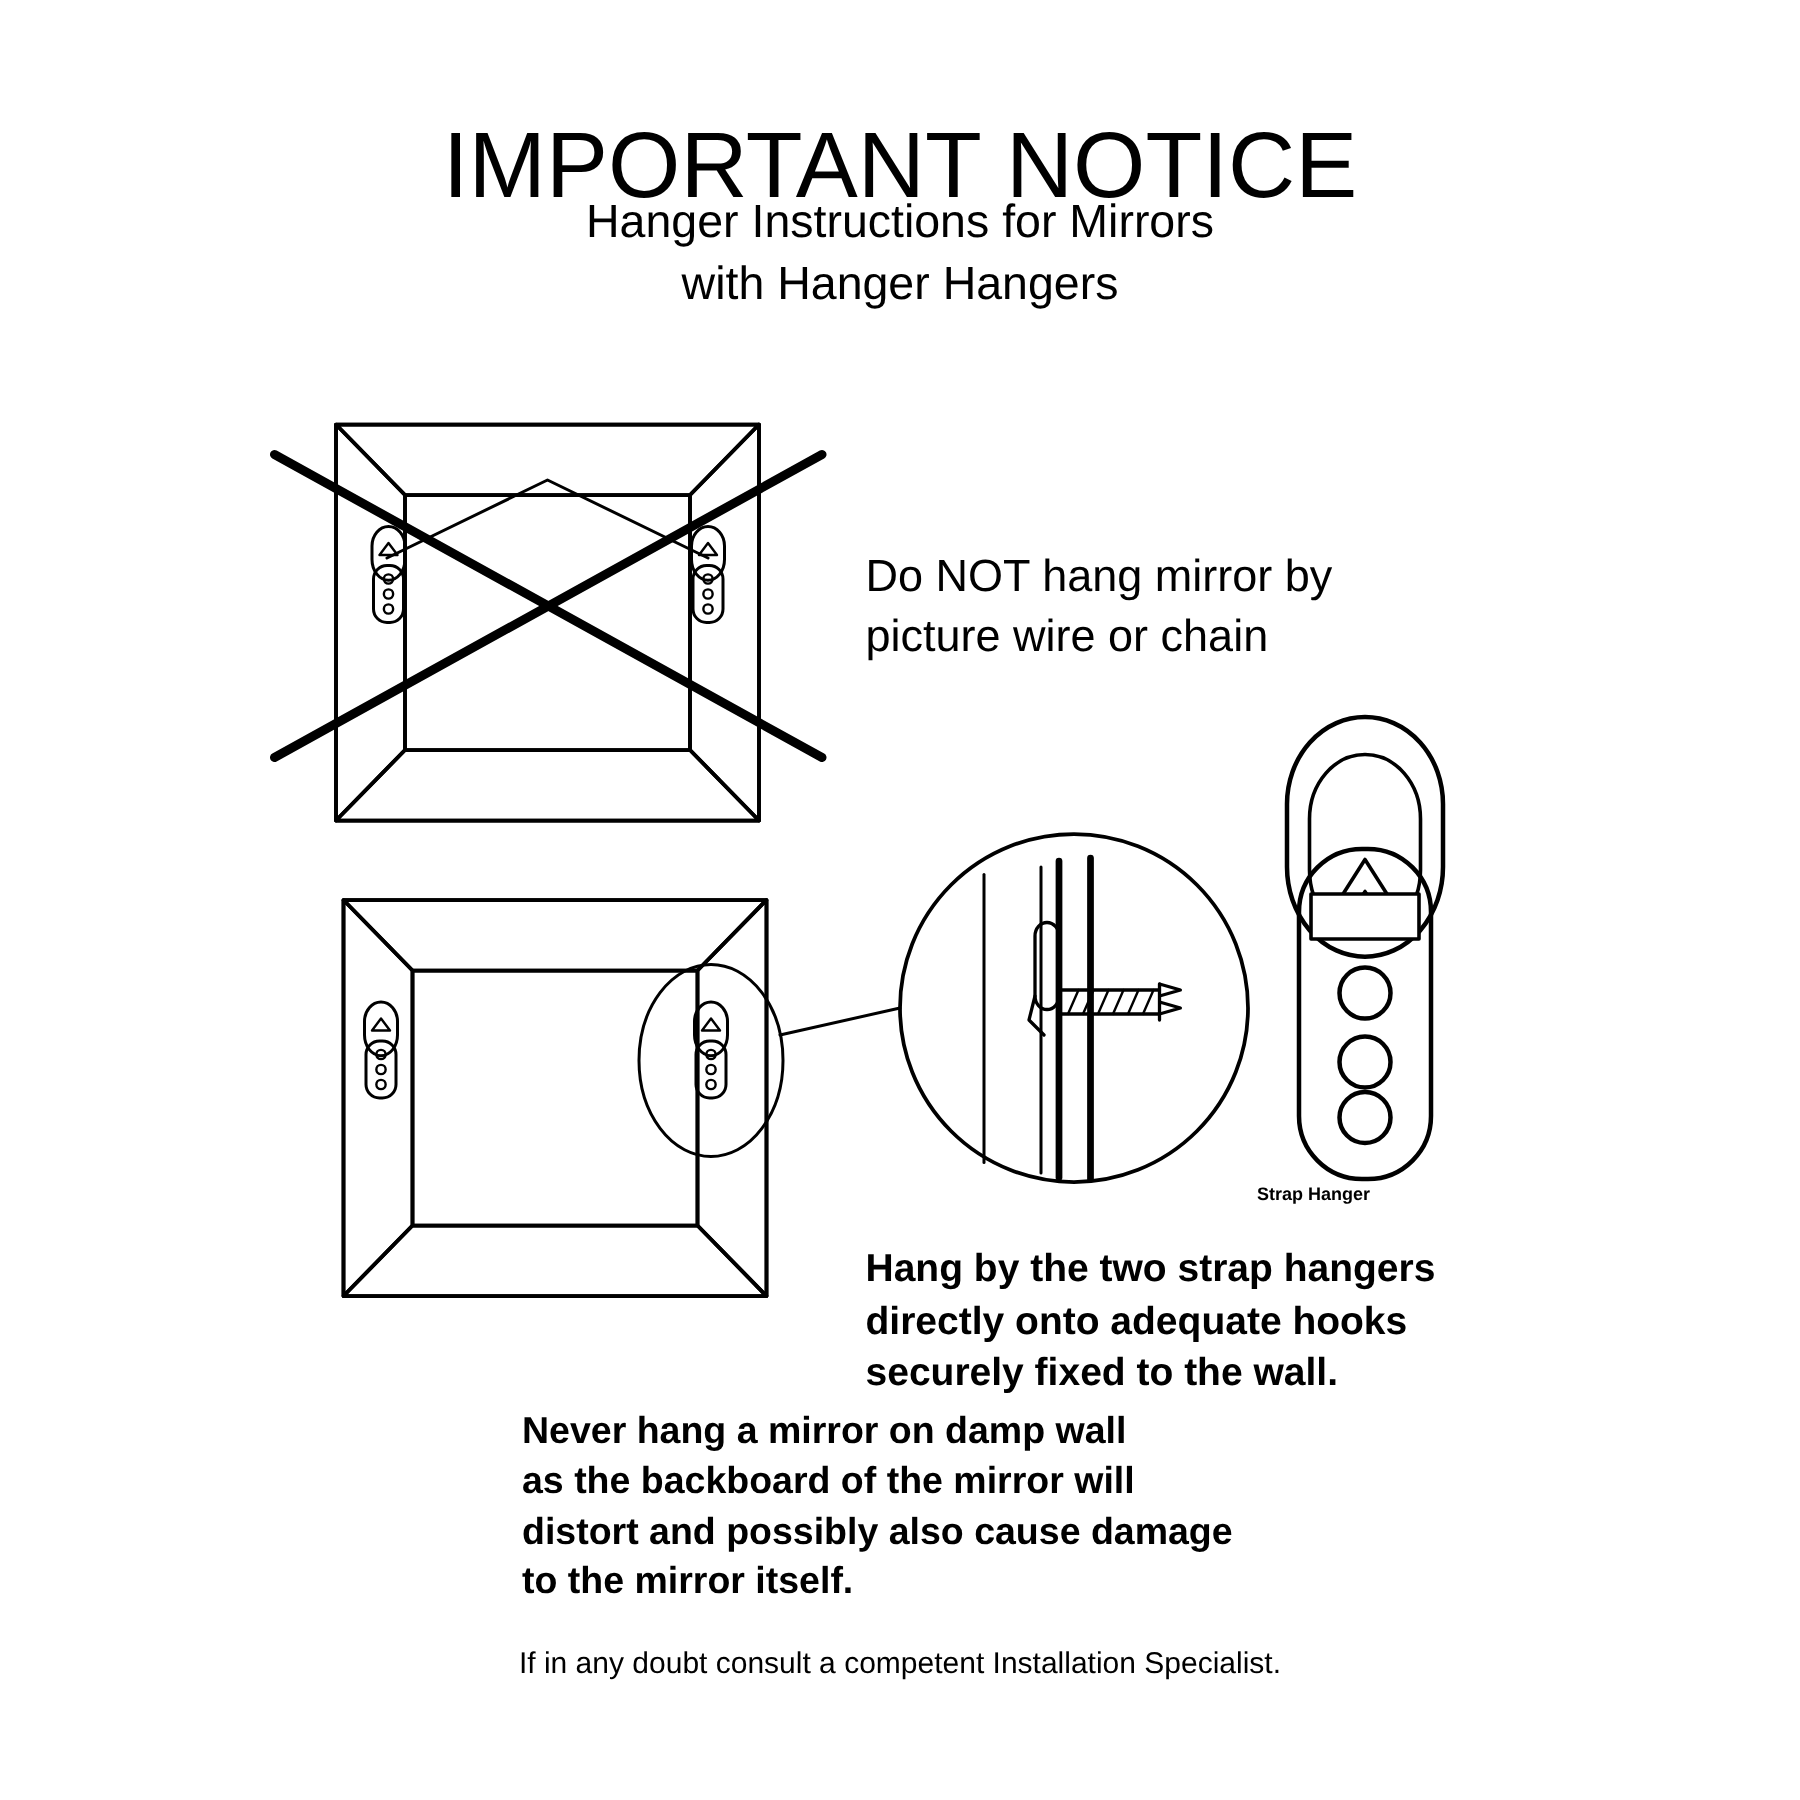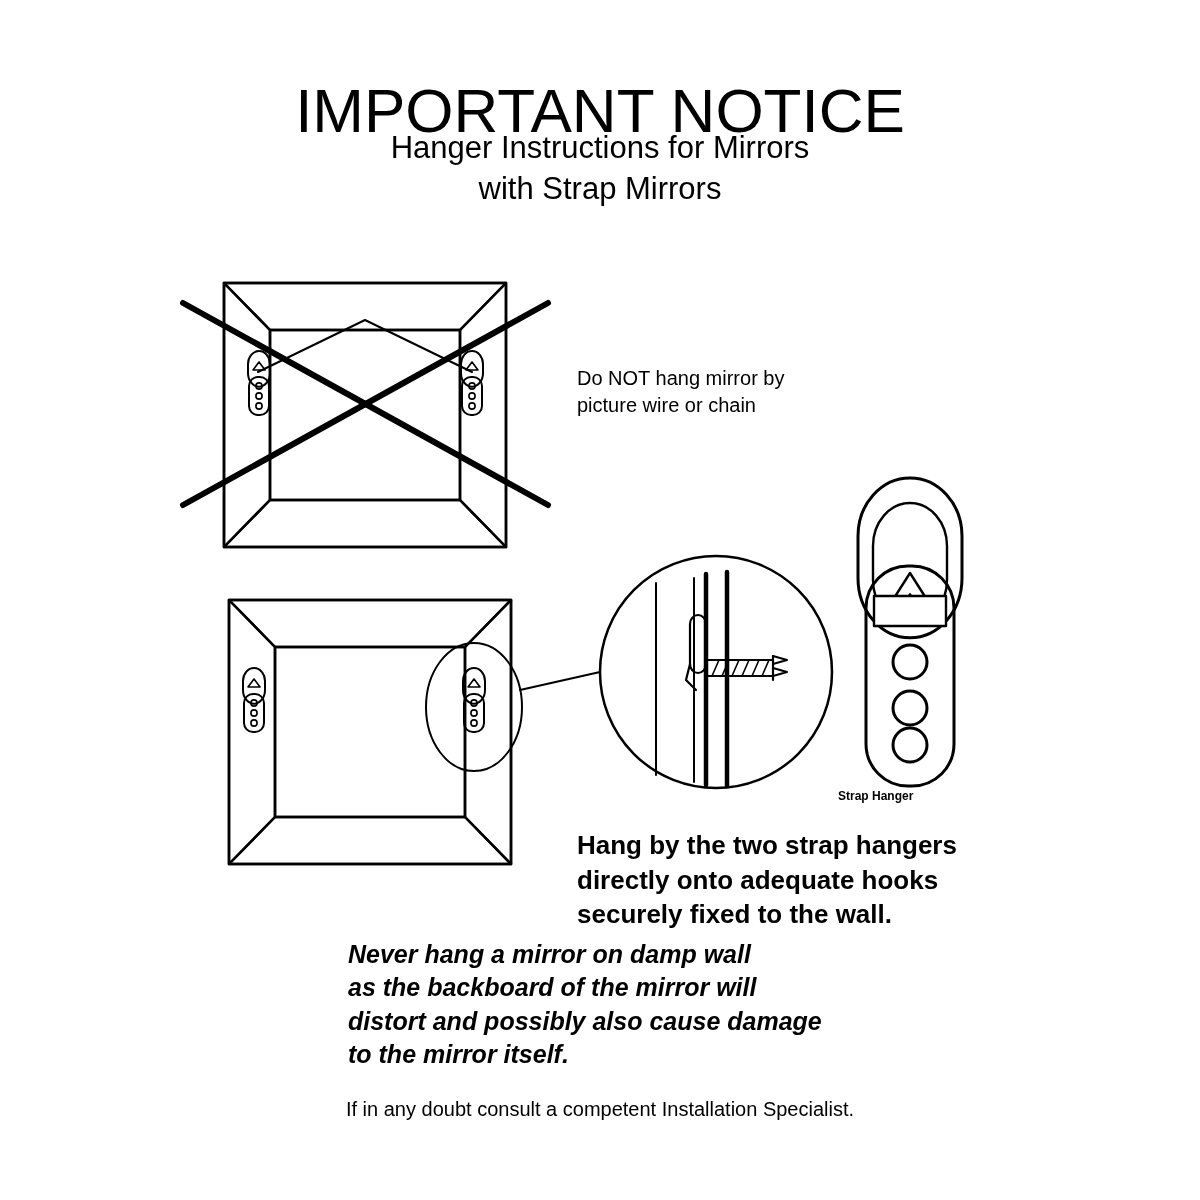--- a/index.html
+++ b/index.html
@@ -36,27 +36,27 @@
     position: absolute;
     top: 128px;
     left: 0;
     width: 1200px;
     text-align: center;
     font-size: 31px;
     line-height: 1.32;
   }
   .note-text {
     position: absolute;
-    font-size: 20px;
+    font-size: 30px;
     line-height: 1.33;
     white-space: pre-line;
   }
   #do-not-hang-text { left: 577px; top: 365px; }
   #hang-by-text { left: 577px; top: 828px; font-weight: bold; font-size: 26px; }
-  #damp-wall-text { left: 348px; top: 938px; font-weight: bold; font-size: 25px; font-style: italic; }
+  #damp-wall-text { left: 348px; top: 938px; font-weight: bold; font-size: 25px; }
   #doubt-text {
     position: absolute;
     top: 1098px;
     left: 0;
     width: 1200px;
     text-align: center;
     font-size: 20px;
   }
   .label-strap {
     position: absolute;
@@ -76,21 +76,21 @@
 </style>
 </head>
 <body>
 
 <div class="page">
 
   <h1 class="title">IMPORTANT NOTICE</h1>
 
   <div class="subtitle">
     <div>Hanger Instructions for Mirrors</div>
-    <div>with Strap Mirrors</div>
+    <div>with Hanger Hangers</div>
   </div>
 
   <svg class="art" viewBox="0 0 1200 1200">
     <g fill="none" stroke="#000" stroke-width="2.5" stroke-linejoin="round" stroke-linecap="round">
 
       <g>
         <rect x="224" y="283" width="282" height="264"></rect>
         <polygon points="224,283 506,283 460,330 270,330"></polygon>
         <polygon points="224,283 270,330 270,500 224,547"></polygon>
         <polygon points="506,283 506,547 460,500 460,330"></polygon>

